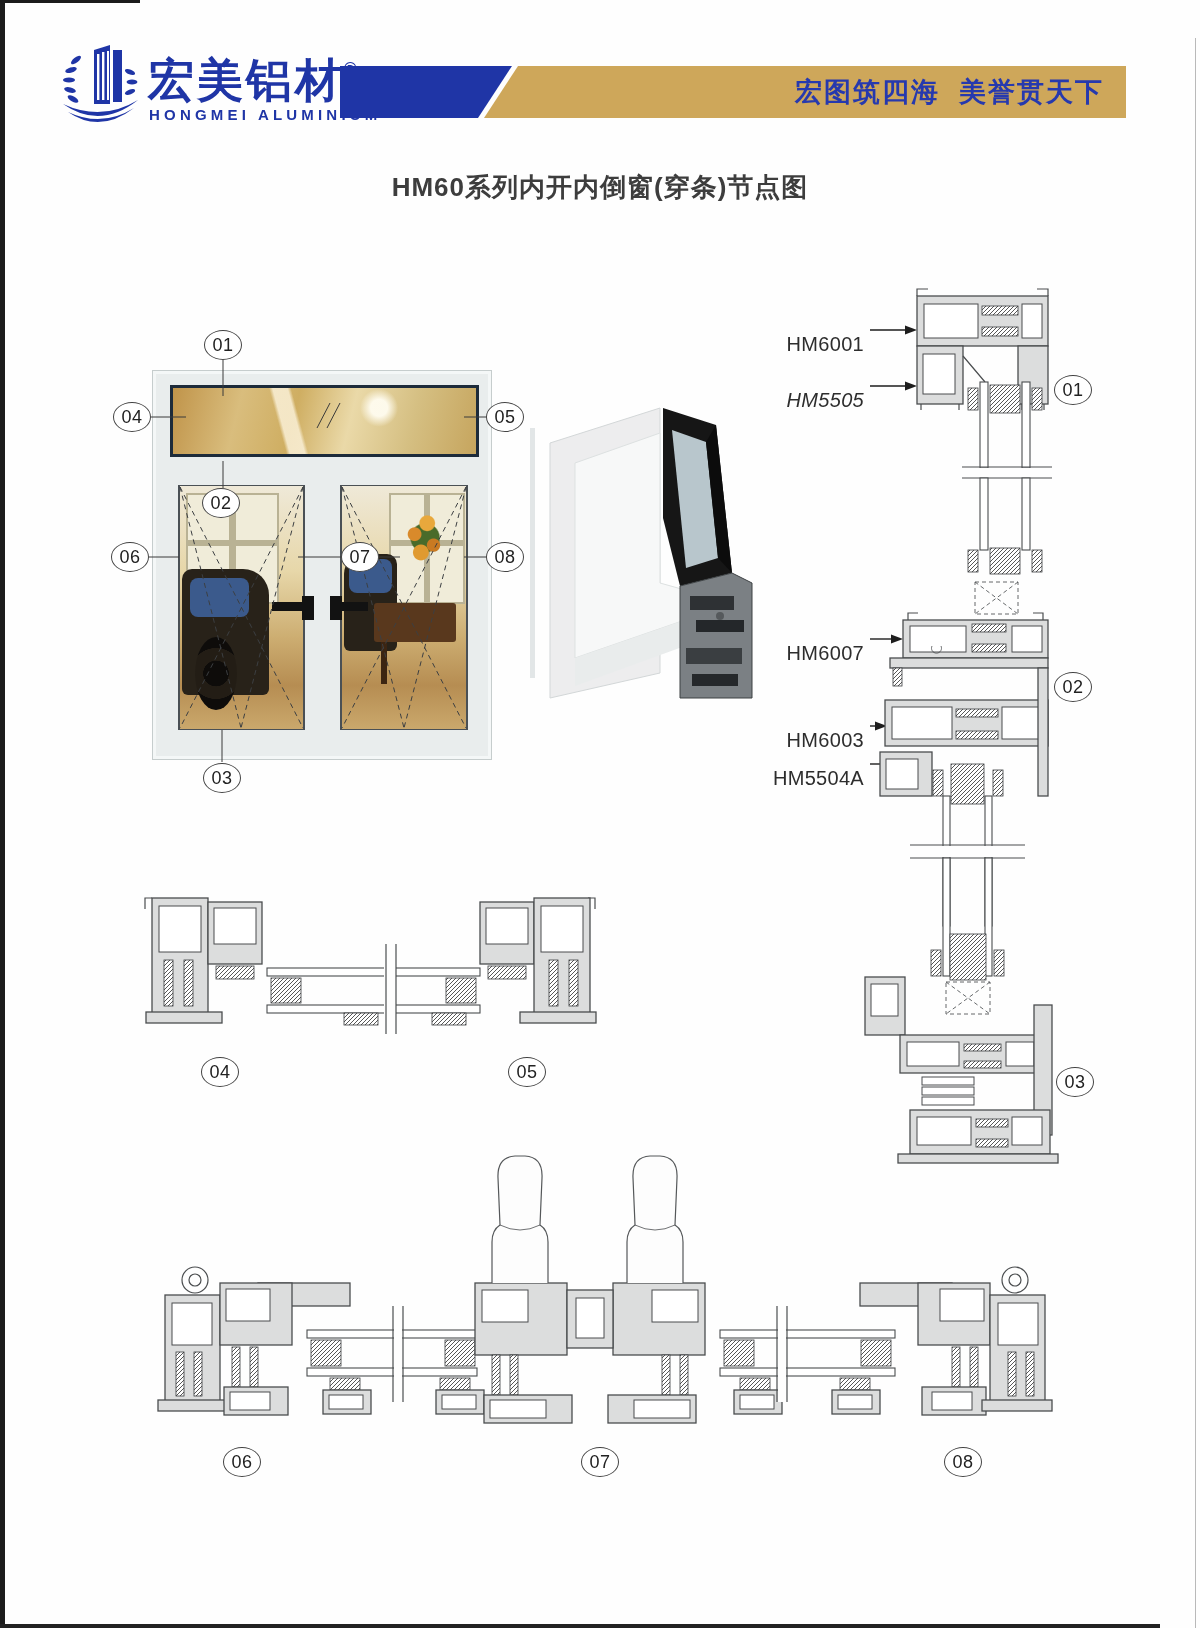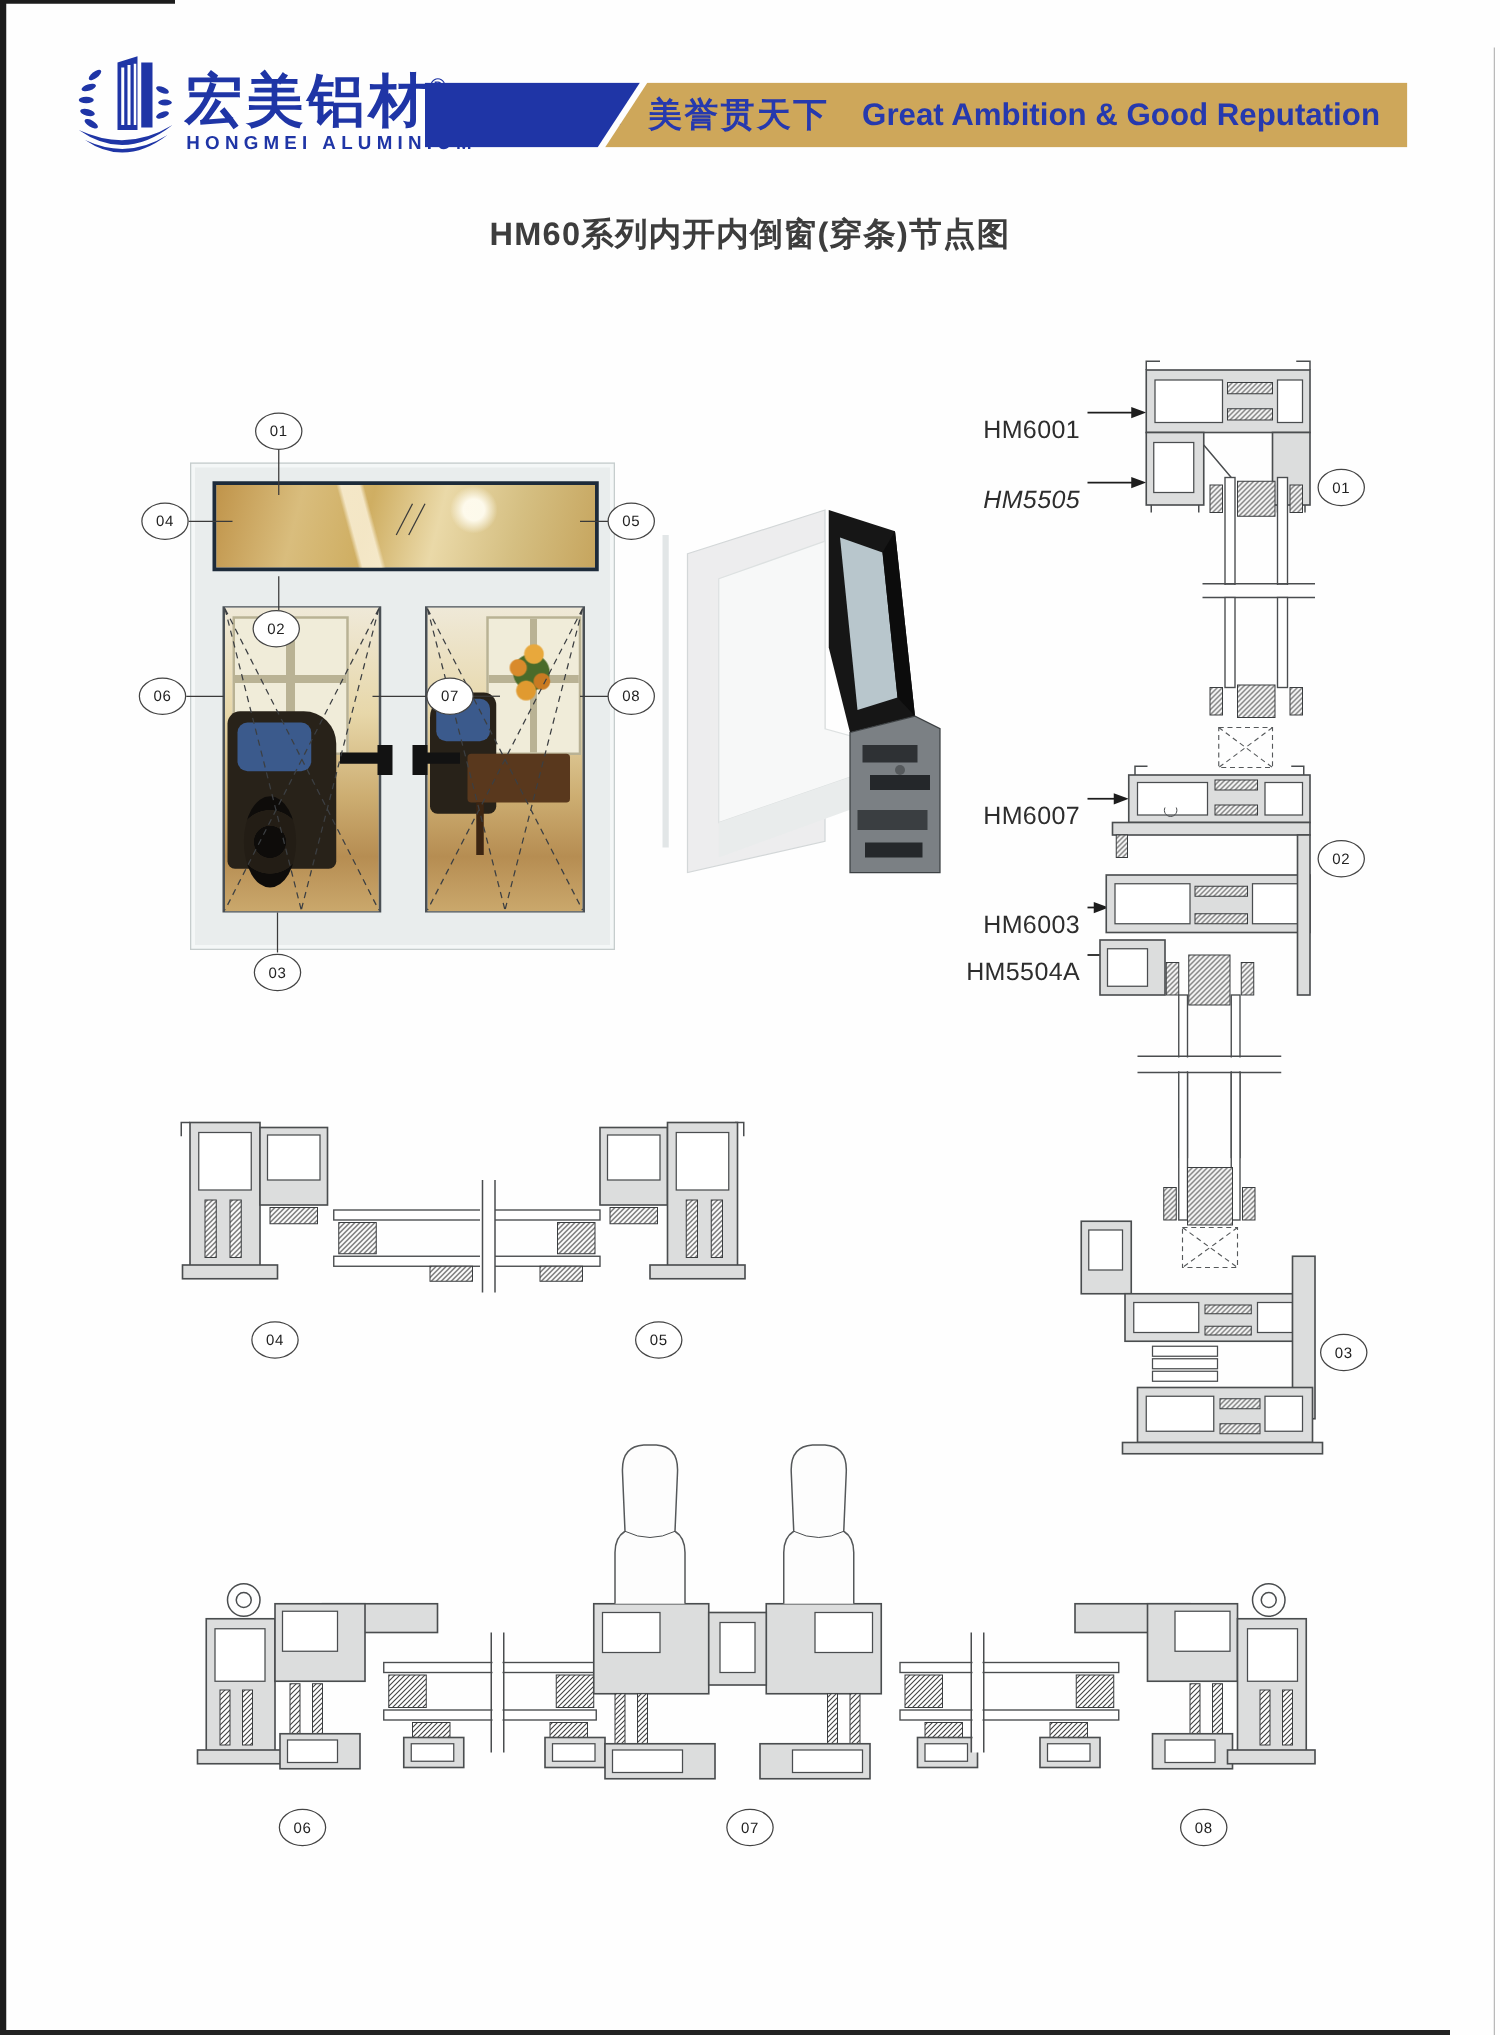--- a/index.html
+++ b/index.html
@@ -77,21 +77,21 @@
   svg .thin{fill:none;stroke:#4a4d4f;stroke-width:0.8;}
   svg .dsh{fill:none;stroke:#55585a;stroke-width:0.9;stroke-dasharray:4 3;}
   svg .wf{fill:#fefefe;stroke:none;}
   svg .arr{fill:#1d1d1d;stroke:none;}
   svg .al{stroke:#1d1d1d;stroke-width:1.4;fill:none;}
   svg .ld{stroke:#3a3a3a;stroke-width:1;fill:none;}
   svg .dd{fill:none;stroke:#3c3f42;stroke-width:1;stroke-dasharray:5 4;}
   svg .hd{fill:#fdfdfd;stroke:#55585a;stroke-width:1.2;}
 
   .callout{position:absolute;width:38px;height:30px;border:1.4px solid #444;border-radius:50%;
-           background:#fff;text-align:center;line-height:28px;font-size:12px;color:#222;
+           background:#fff;text-align:center;line-height:28px;font-size:18px;color:#222;
            box-sizing:border-box;letter-spacing:.5px;}
   .plabel{position:absolute;left:748px;width:116px;height:26px;line-height:26px;text-align:right;
           font-size:20px;color:#2d2d2d;letter-spacing:.3px;margin-top:14px;}
 </style>
 </head>
 <body>
 
 <div class="page" id="canvas">
 
   <svg width="0" height="0" style="position:absolute">
@@ -125,21 +125,20 @@
       <ellipse cx="74" cy="50" rx="5.4" ry="2.4" transform="rotate(-20 74 50)"></ellipse>
       <path d="M7,62 Q44,88 82,58 Q46,80 7,62 Z"></path>
       <path d="M12,70 Q44,92 78,66 Q46,86 12,70 Z"></path>
     </g>
   </svg>
   <div class="brand-cn"><span>宏美铝材</span><span class="reg">®</span></div>
   <div class="brand-en">HONGMEI ALUMINIUM</div>
   <div class="blue-bar"></div>
   <div class="gold-banner">
     <span class="slogan-cn">宏图筑四海  美誉贯天下</span>
-    <span class="slogan-en">Great Ambition &amp; Good Reputation</span>
   </div>
 
   <h1 class="title" style="margin:0;">HM60系列内开内倒窗(穿条)节点图</h1>
 
   <div class="window-outer"></div>
   <div class="transom"></div>
   <div class="pane pane-l">
     <div class="bg-window"></div>
     <div class="chair"></div>
     <div class="cushion"></div>

